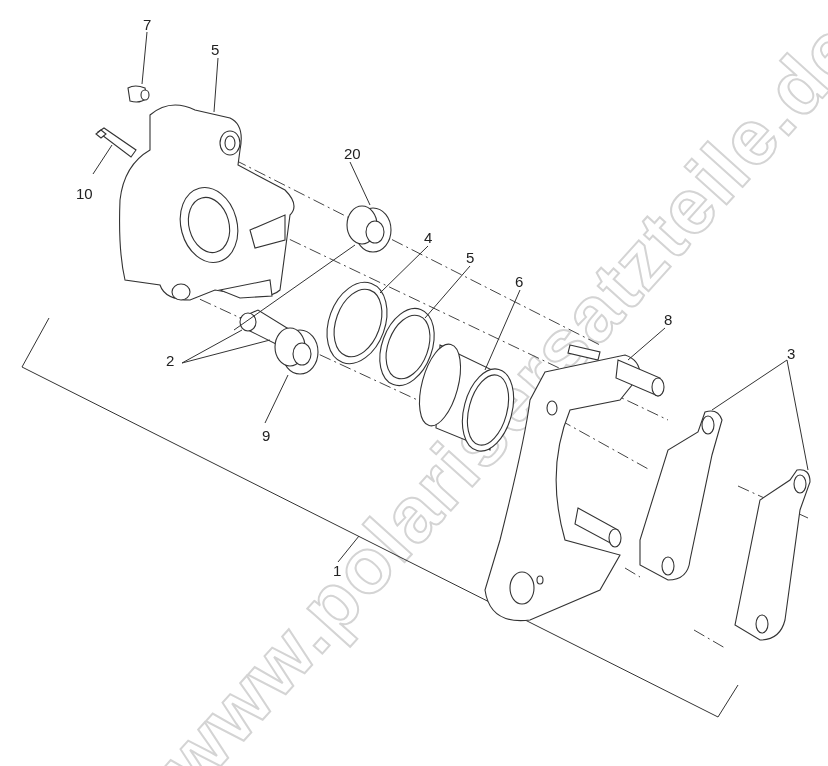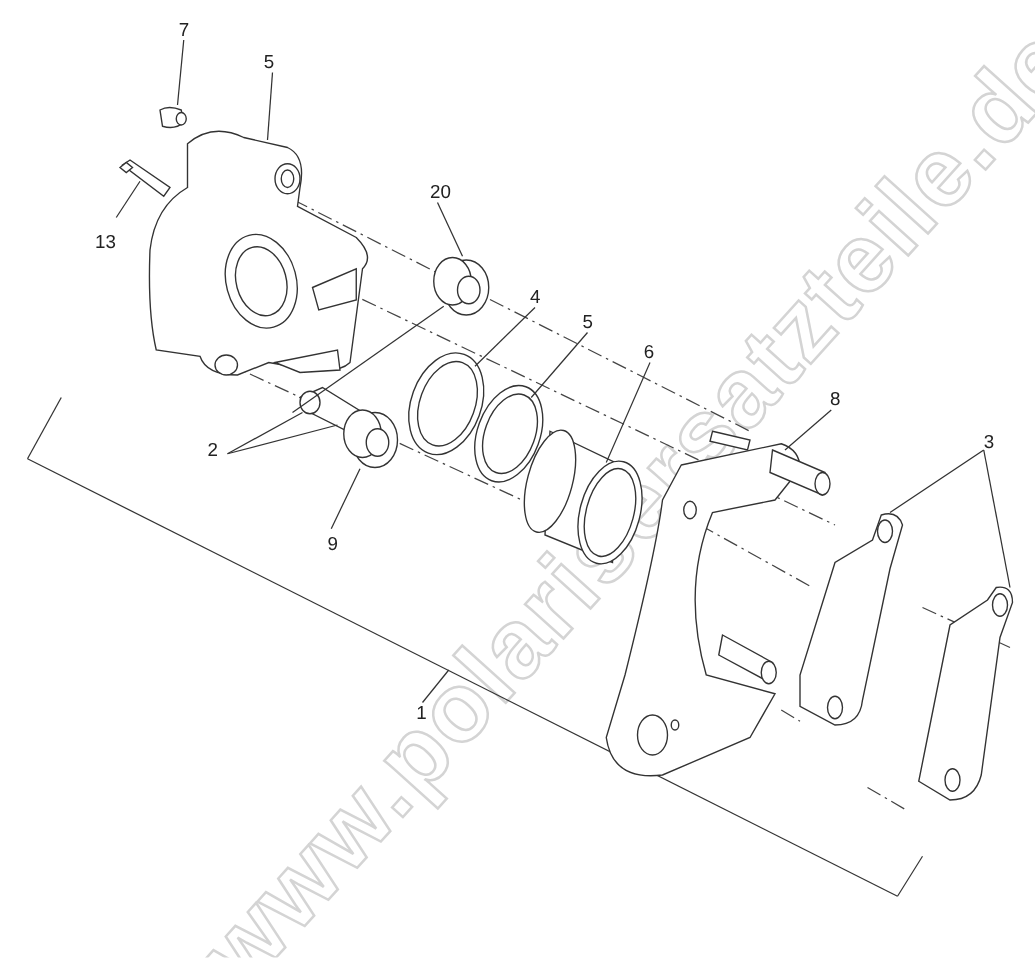--- a/index.html
+++ b/index.html
@@ -139,18 +139,18 @@
 
   <span class="callout" style="left:333px;top:563px">1</span>
   <span class="callout" style="left:166px;top:353px">2</span>
   <span class="callout" style="left:787px;top:346px">3</span>
   <span class="callout" style="left:424px;top:230px">4</span>
   <span class="callout" style="left:466px;top:250px">5</span>
   <span class="callout" style="left:515px;top:274px">6</span>
   <span class="callout" style="left:143px;top:17px">7</span>
   <span class="callout" style="left:664px;top:312px">8</span>
   <span class="callout" style="left:262px;top:428px">9</span>
-  <span class="callout" style="left:76px;top:186px">13</span>
+  <span class="callout" style="left:76px;top:186px">10</span>
   <span class="callout" style="left:211px;top:42px">5</span>
   <span class="callout" style="left:344px;top:146px">20</span>
 
   <div class="copyright">©2007 Polaris Sales Inc.</div>
 </div>
 
 </body></html>

